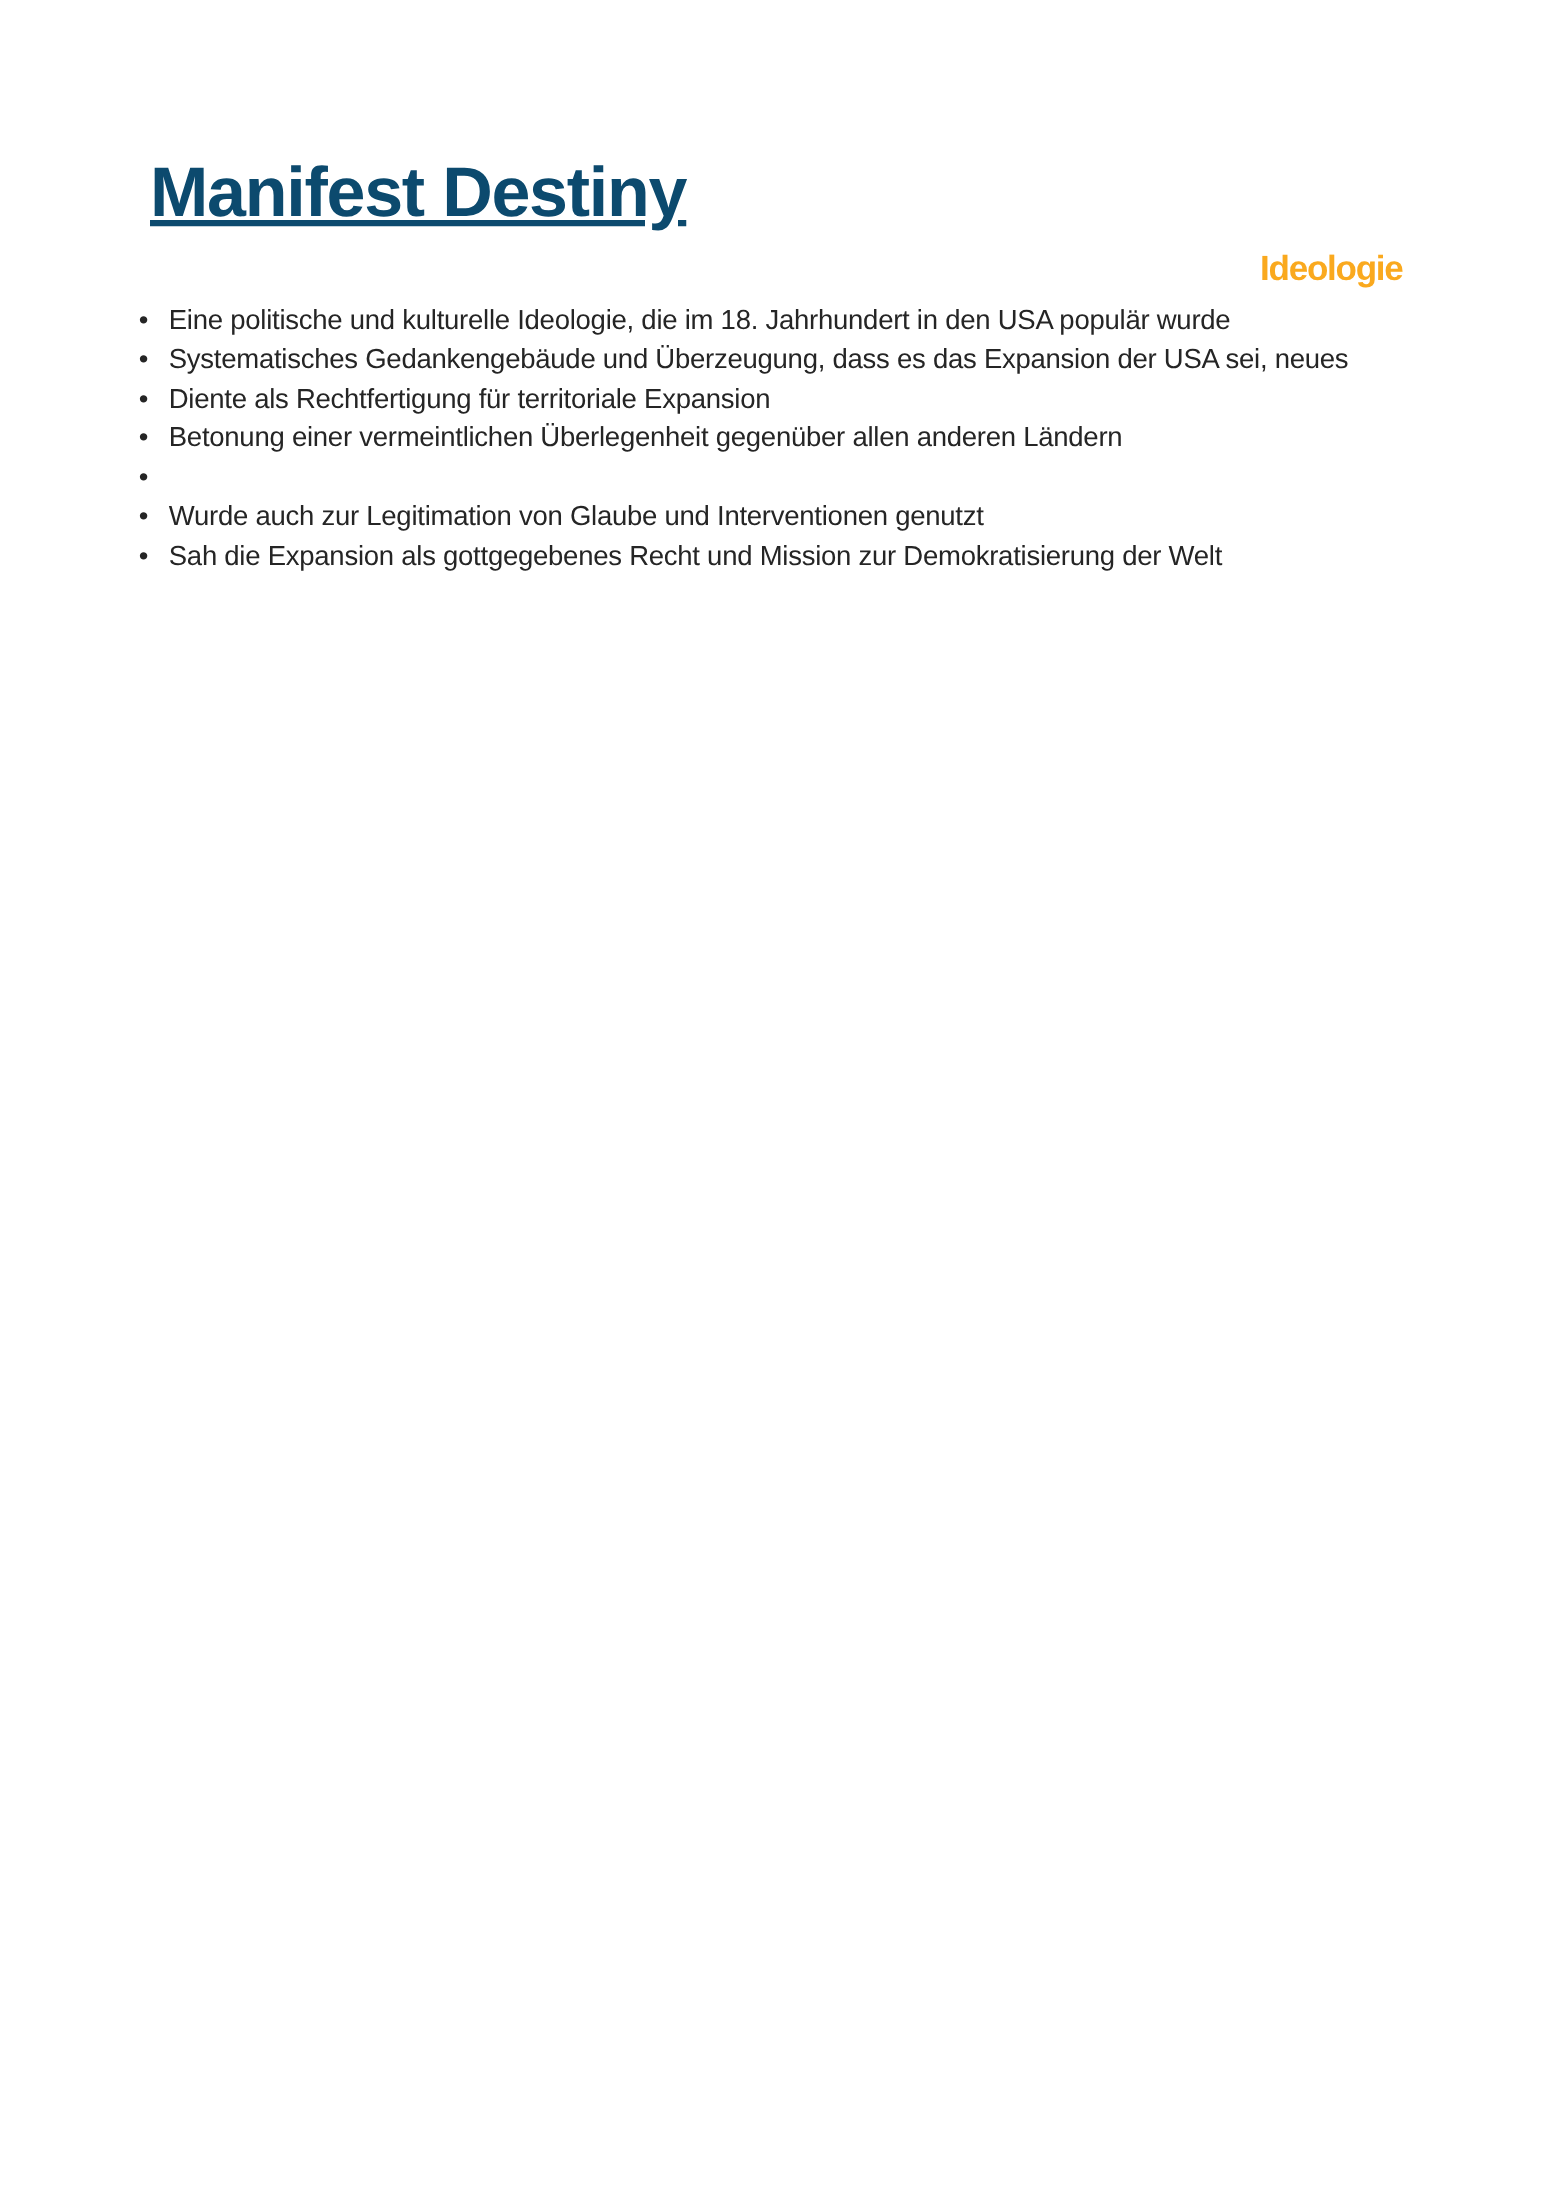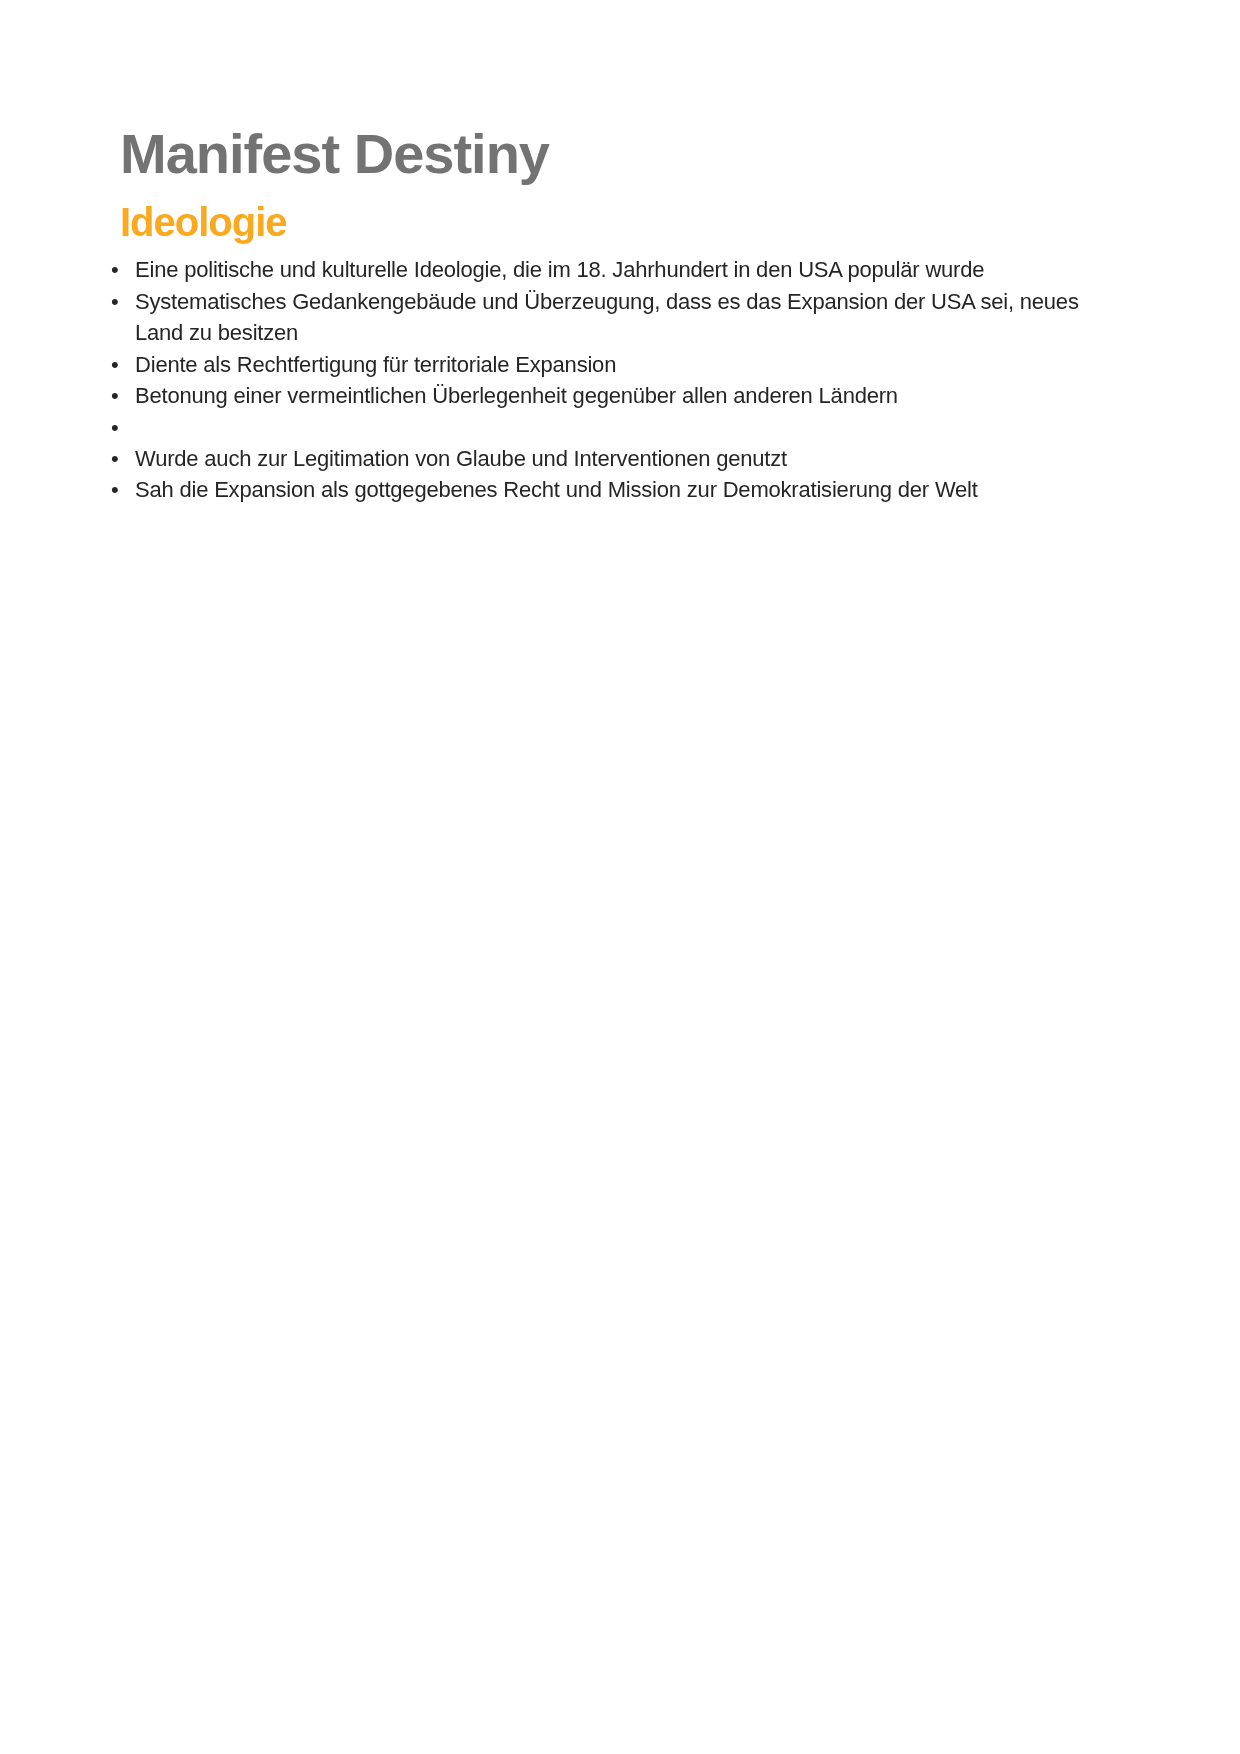--- a/index.html
+++ b/index.html
@@ -21,25 +21,26 @@
   h1.doc-title {
     margin: 0;
     font-size: 56px;
     line-height: 1.08;
     font-weight: 700;
     letter-spacing: -1px;
     color: #0d0d0d;
   }
   h2.section-heading {
     margin: 14px 0 0 0;
-    font-size: 40px;
+    font-size: 28px;
     line-height: 1.2;
     font-weight: 700;
     letter-spacing: -1px;
     color: #faa91e;
+    text-align: right;
   }
   ul.bullet-list {
     list-style: none;
     margin: 8px 0 0 -9px;
     padding: 0;
     font-size: 22px;
     line-height: 31.4px;
     letter-spacing: -0.2px;
     color: #252525;
     font-weight: 400;
@@ -58,36 +59,35 @@
     min-width: 0;
   }
   .bullet-line {
     white-space: nowrap;
   }
 </style>
 </head>
 <body style="background: rgb(255, 255, 255);">
 
 <div class="page" style="background: rgb(255, 255, 255);">
-  <h1 class="doc-title" style="color: #737373;">Manifest Destiny</h1>
+  <h1 class="doc-title" style="color: #0c4a6e; text-decoration: underline;">Manifest Destiny</h1>
 
   <h2 class="section-heading" style="color: rgb(250, 169, 30);">Ideologie</h2>
 
   <ul class="bullet-list" id="bullet-list" style="color: rgb(37, 37, 37);">
       <li class="bullet-item">
         <span class="bullet-marker">•</span>
         <div class="bullet-lines">
           <div class="bullet-line">Eine politische und kulturelle Ideologie, die im 18. Jahrhundert in den USA populär wurde</div>
         </div>
       </li>
       <li class="bullet-item">
         <span class="bullet-marker">•</span>
         <div class="bullet-lines">
           <div class="bullet-line">Systematisches Gedankengebäude und Überzeugung, dass es das Expansion der USA sei, neues</div>
-          <div class="bullet-line">Land zu besitzen</div>
         </div>
       </li>
       <li class="bullet-item">
         <span class="bullet-marker">•</span>
         <div class="bullet-lines">
           <div class="bullet-line">Diente als Rechtfertigung für territoriale Expansion</div>
         </div>
       </li>
       <li class="bullet-item">
         <span class="bullet-marker">•</span>

